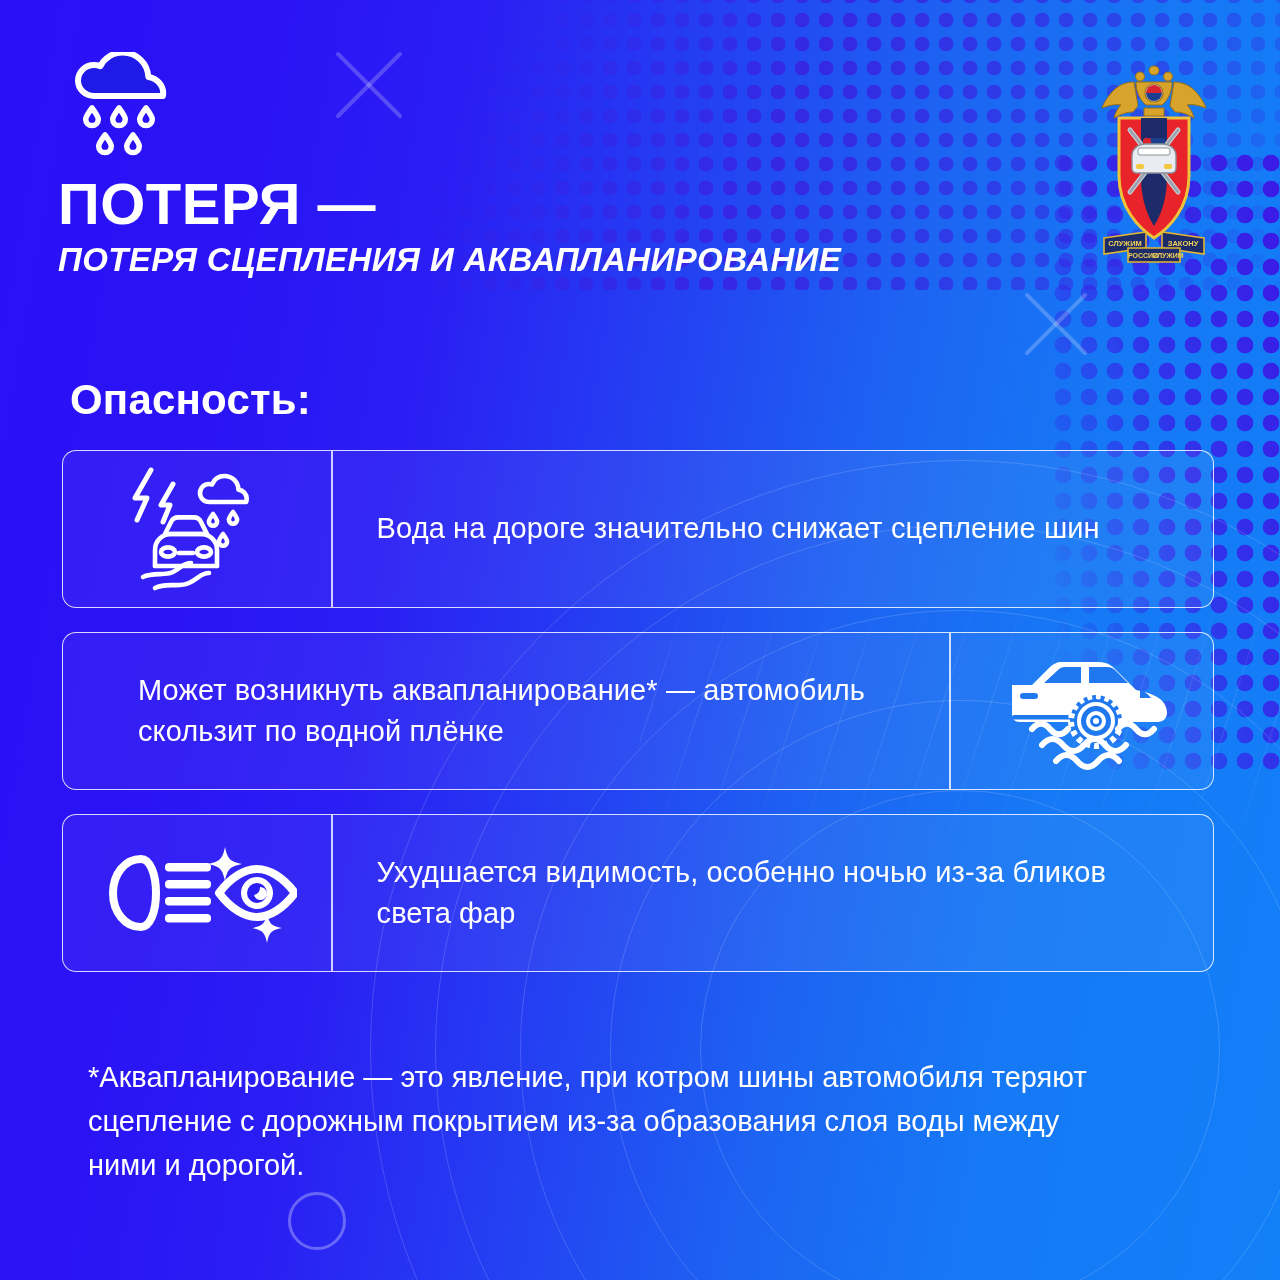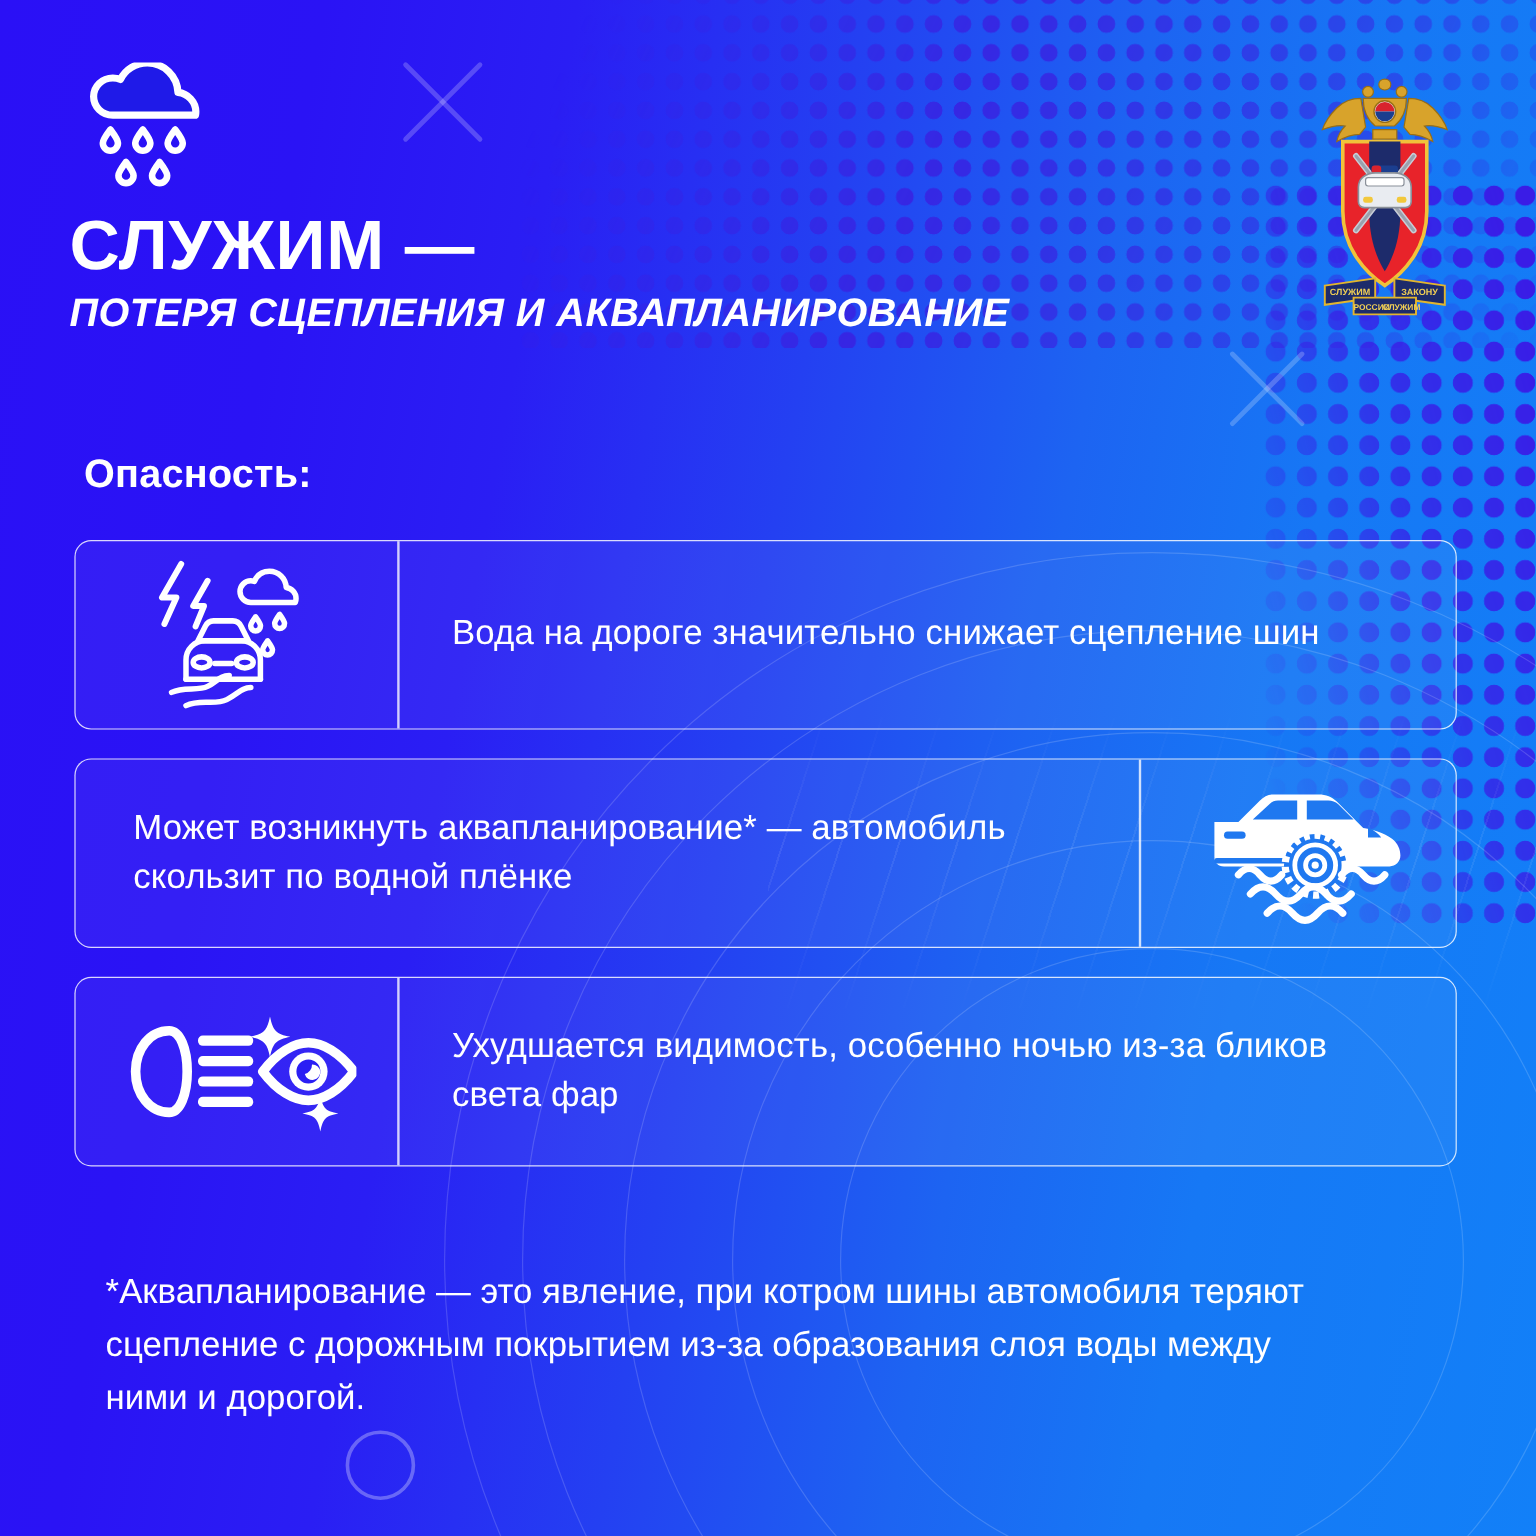--- a/index.html
+++ b/index.html
@@ -142,21 +142,21 @@
 
   .emblem { width: 136px; height: 220px; flex: 0 0 auto; }
 
   
   .section-heading {
     position: absolute;
     top: 376px;
     left: 70px;
     margin: 0;
     color: #ffffff;
-    font-size: 33px;
+    font-size: 42px;
     font-weight: 700;
     letter-spacing: .2px;
   }
 
   
   .cards {
     position: absolute;
     top: 450px;
     left: 62px;
     width: 1152px;
@@ -167,21 +167,21 @@
 
   .card {
     position: relative;
     display: flex;
     align-items: stretch;
     min-height: 158px;
     border: 1.6px solid rgba(255,255,255,.82);
     border-radius: 14px;
     background: rgba(255,255,255,.05);
   }
-  .card.reverse { flex-direction: row-reverse; }
+  .card.reverse { flex-direction: row-reverse; padding-left: 27px; }
 
   .card-icon {
     flex: 0 0 268px;
     display: flex;
     align-items: center;
     justify-content: center;
     padding: 12px 0;
   }
   .card.reverse .card-icon { flex-basis: 262px; }
 
@@ -261,21 +261,21 @@
           <g fill="none" stroke="#ffffff" stroke-width="5.5" stroke-linecap="round" stroke-linejoin="round">
             <path d="M34 56c-4 5.3-6.3 8.6-6.3 11.2 0 3.6 2.9 6.4 6.3 6.4s6.3-2.8 6.3-6.4c0-2.6-2.3-5.9-6.3-11.2z"></path>
             <path d="M61 56c-4 5.3-6.3 8.6-6.3 11.2 0 3.6 2.9 6.4 6.3 6.4s6.3-2.8 6.3-6.4C67.3 64.6 65 61.3 61 56z"></path>
             <path d="M88 56c-4 5.3-6.3 8.6-6.3 11.2 0 3.6 2.9 6.4 6.3 6.4s6.3-2.8 6.3-6.4C94.3 64.6 92 61.3 88 56z"></path>
             <path d="M47 83c-4 5.3-6.3 8.6-6.3 11.2 0 3.6 2.9 6.4 6.3 6.4s6.3-2.8 6.3-6.4C53.3 91.6 51 88.3 47 83z"></path>
             <path d="M75 83c-4 5.3-6.3 8.6-6.3 11.2 0 3.6 2.9 6.4 6.3 6.4s6.3-2.8 6.3-6.4C81.3 91.6 79 88.3 75 83z"></path>
           </g>
         </svg>
       </div>
 
-      <h1 class="title">СЛУЖИМ —</h1>
+      <h1 class="title">ПОТЕРЯ —</h1>
       <p class="subtitle">ПОТЕРЯ СЦЕПЛЕНИЯ И АКВАПЛАНИРОВАНИЕ</p>
     </div>
 
     <div class="emblem">
       <svg width="136" height="220" viewBox="0 0 136 220" aria-hidden="true">
 
         <g fill="#d8a32b" stroke="#9a6f14" stroke-width="1">
           <path d="M68 14c-3 0-5 2-5 4.5S65 23 68 23s5-2 5-4.5S71 14 68 14z"></path>
           <path d="M54 20c-2.5 0-4.5 2-4.5 4.5S51.5 29 54 29s4.5-2 4.5-4.5S56.5 20 54 20z"></path>
           <path d="M82 20c-2.5 0-4.5 2-4.5 4.5S79.5 29 82 29s4.5-2 4.5-4.5S84.5 20 82 20z"></path>

